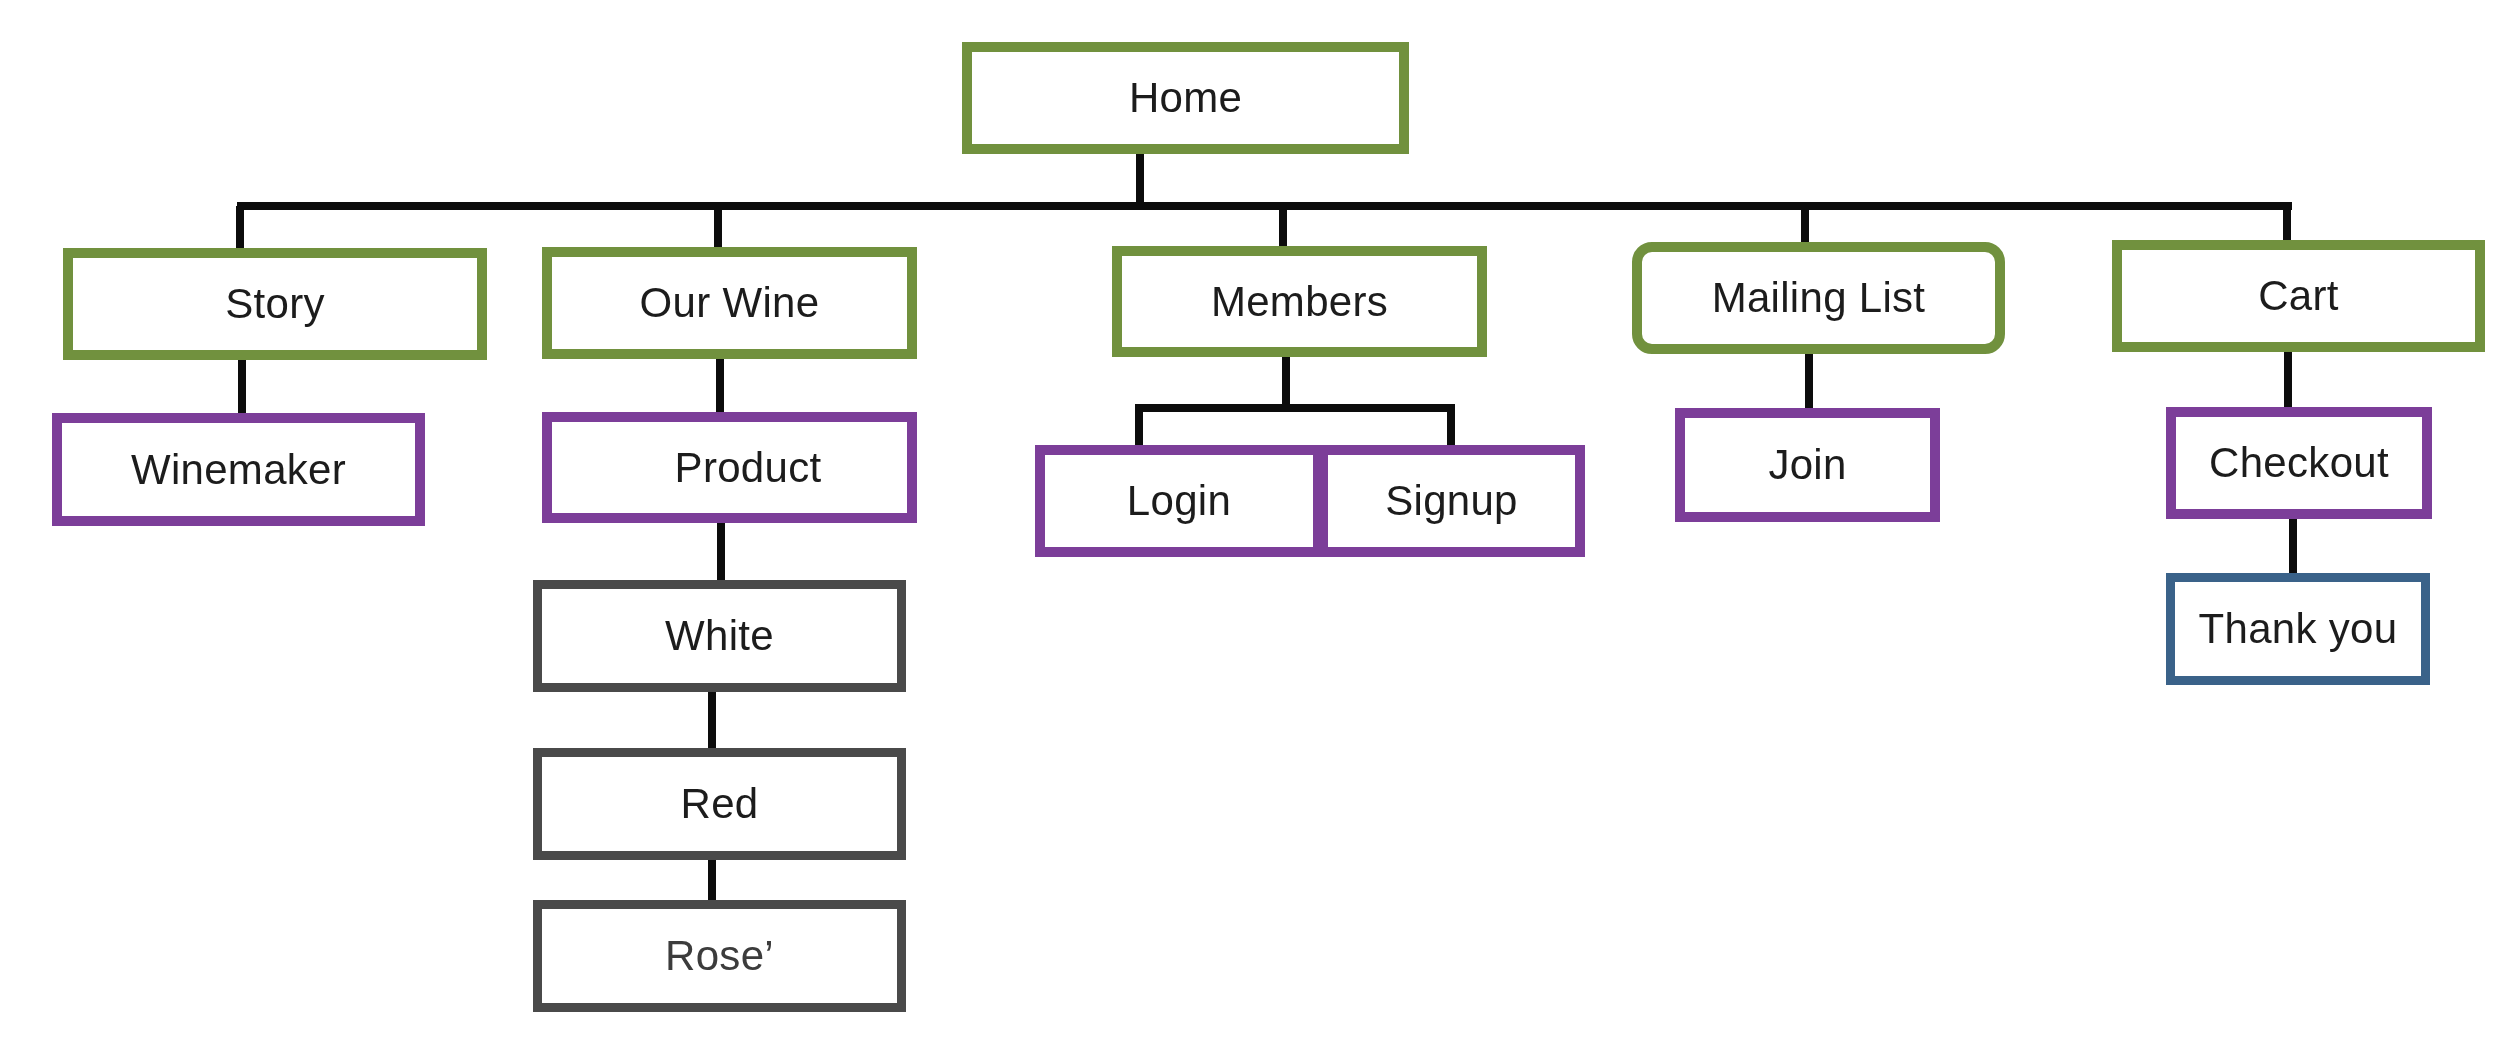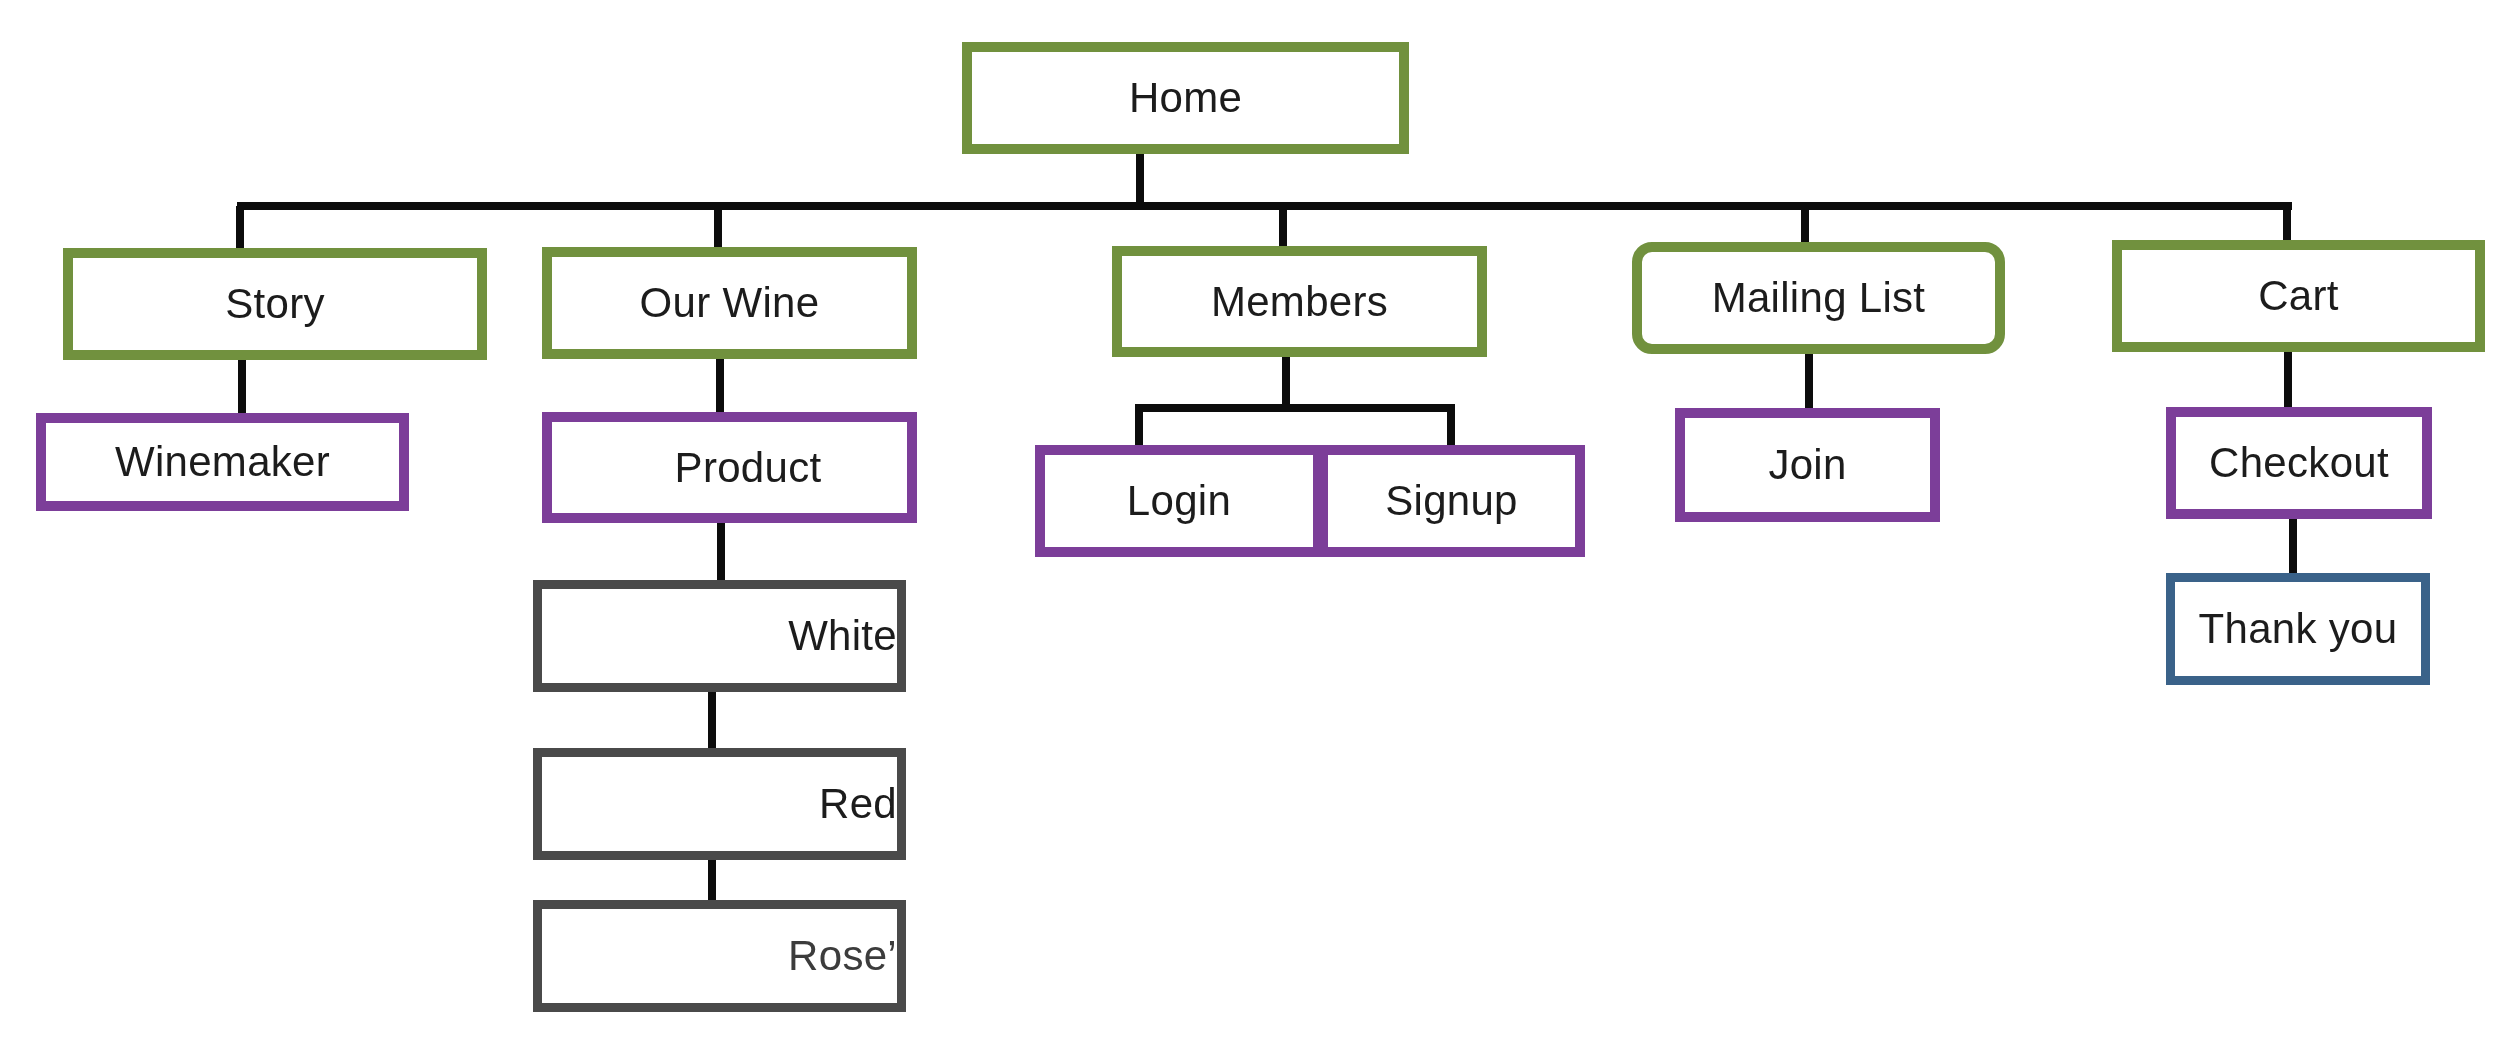--- a/index.html
+++ b/index.html
@@ -19,21 +19,21 @@
     align-items: center;
     justify-content: center;
     font-size: 42px;
     line-height: 1;
     color: #1c1c1c;
     letter-spacing: 0.3px;
     white-space: nowrap;
   }
   .b-green  { border: 10px solid #71913e; }
   .b-purple { border: 10px solid #7c3e99; }
-  .b-gray   { border: 9px  solid #4a4a4a; justify-content: flex-end; }
+  .b-gray   { border: 9px  solid #4a4a4a; }
   .b-blue   { border: 9px  solid #3a6289; }
   .t-muted  { color: #3c3c3c; }
   .edge {
     position: absolute;
     background: #0c0c0c;
   }
 </style>
 </head>
 <body>
 
@@ -58,21 +58,21 @@
   <div class="edge" style="left:1805px; top:353px; width:8px; height:57px;"></div>
   <div class="edge" style="left:2284px; top:350px; width:8px; height:59px;"></div>
   <div class="edge" style="left:2289px; top:517px; width:8px; height:58px;"></div>
 
   <div class="node b-green" style="left:962px;  top:42px;  width:447px; height:112px;">
       <span>Home</span>
     </div>
   <div class="node b-green" style="left:63px;   top:248px; width:424px; height:112px;">
       <span>Story</span>
     </div>
-  <div class="node b-purple" style="left:36px;   top:413px; width:373px; height:98px;">
+  <div class="node b-purple" style="left:52px;   top:413px; width:373px; height:113px;">
       <span>Winemaker</span>
     </div>
   <div class="node b-green" style="left:542px;  top:247px; width:375px; height:112px;">
       <span>Our Wine</span>
     </div>
   <div class="node b-purple" style="left:542px;  top:412px; width:375px; height:111px;padding-left:37px;">
       <span>Product</span>
     </div>
   <div class="node b-gray" style="left:533px;  top:580px; width:373px; height:112px;">
       <span>White</span>

